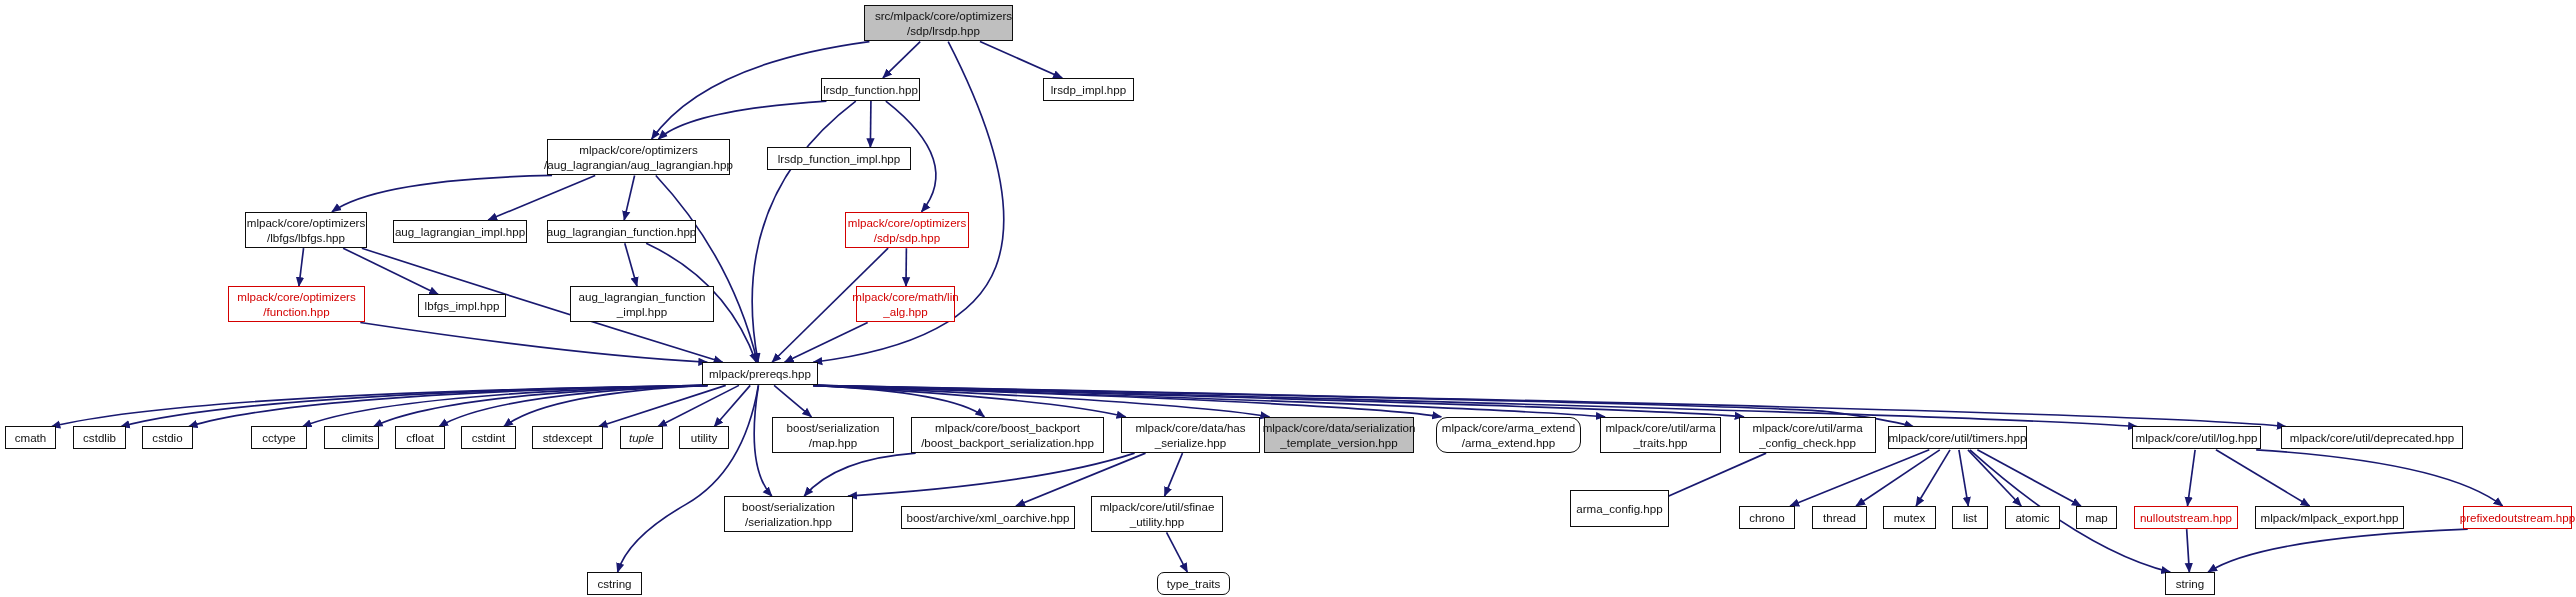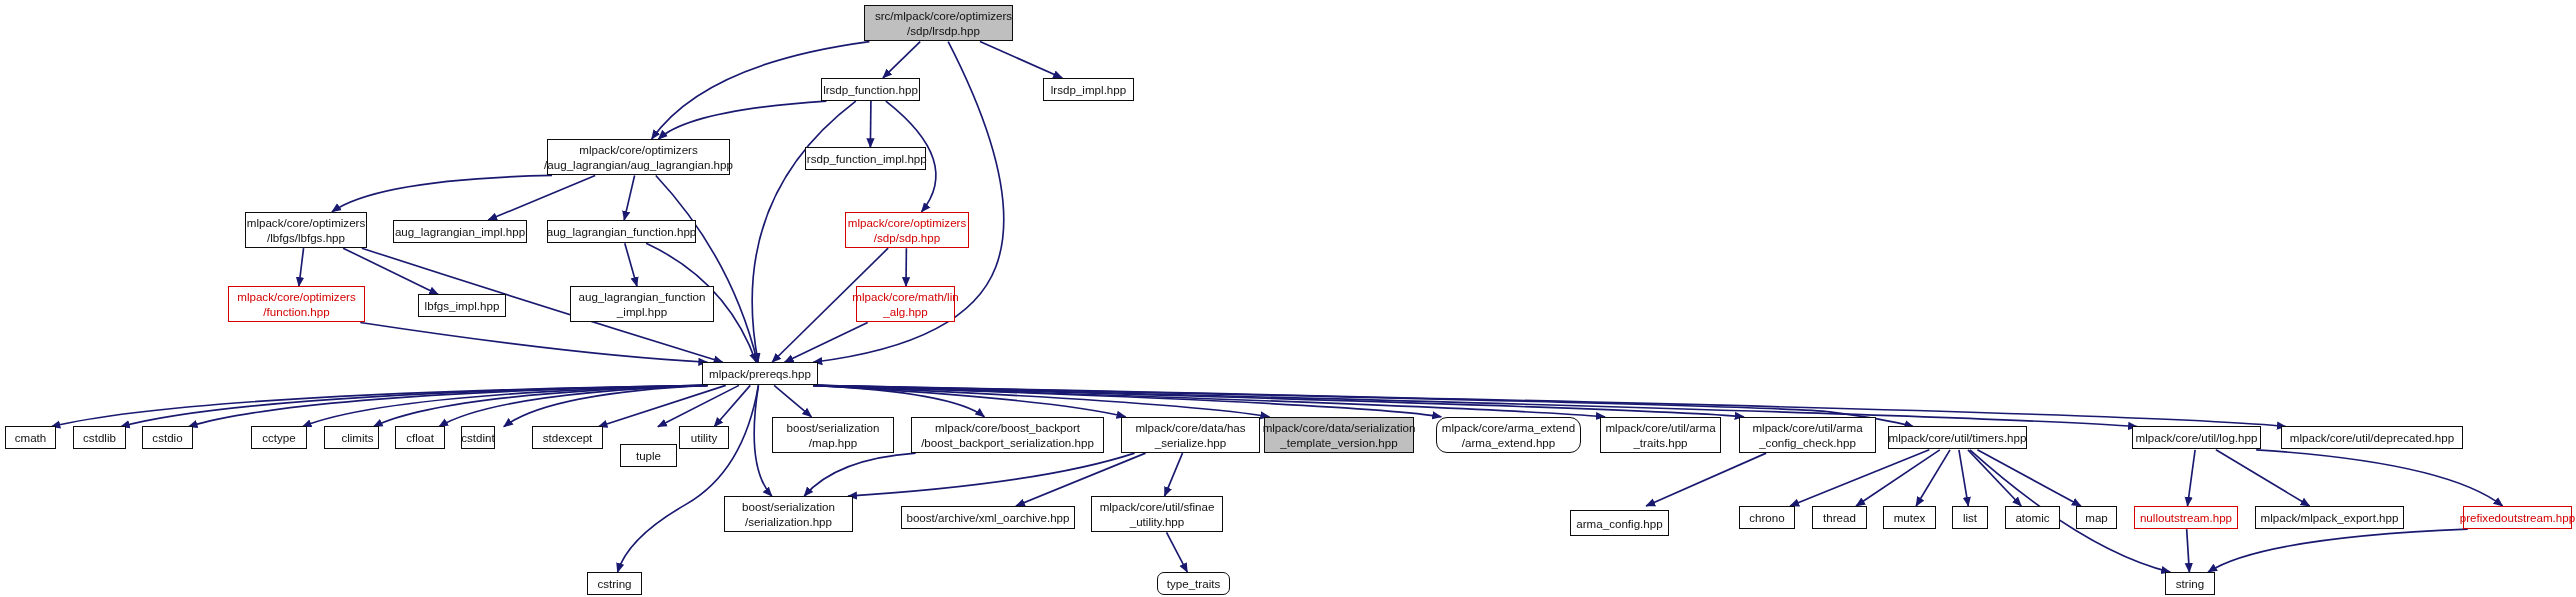--- a/index.html
+++ b/index.html
@@ -115,21 +115,21 @@
     <div class="node link" style="left: 821px; top: 78px; width: 99px; height: 23px;">
       <span>lrsdp_function.hpp</span>
     </div>
     <div class="node link" style="left: 1043px; top: 78px; width: 91px; height: 23px;">
       <span>lrsdp_impl.hpp</span>
     </div>
     <div class="node link" style="left: 547px; top: 139px; width: 183px; height: 36px;">
       <span>mlpack/core/optimizers</span>
       <span>/aug_lagrangian/aug_lagrangian.hpp</span>
     </div>
-    <div class="node link" style="left: 805px; top: 147px; width: 121px; height: 23px;">
+    <div class="node link" style="left: 767px; top: 147px; width: 144px; height: 23px;">
       <span>lrsdp_function_impl.hpp</span>
     </div>
     <div class="node link" style="left: 245px; top: 212px; width: 122px; height: 36px;">
       <span>mlpack/core/optimizers</span>
       <span>/lbfgs/lbfgs.hpp</span>
     </div>
     <div class="node link" style="left: 393px; top: 220px; width: 134px; height: 23px;">
       <span>aug_lagrangian_impl.hpp</span>
     </div>
     <div class="node link" style="left: 547px; top: 220px; width: 149px; height: 23px;">
@@ -168,27 +168,27 @@
     </div>
     <div class="node" style="left: 251px; top: 426px; width: 56px; height: 23px;">
       <span>cctype</span>
     </div>
     <div class="node" style="left: 324px; top: 426px; width: 55px; height: 23px; padding-left: 12px;">
       <span>climits</span>
     </div>
     <div class="node" style="left: 395px; top: 426px; width: 50px; height: 23px;">
       <span>cfloat</span>
     </div>
-    <div class="node" style="left: 461px; top: 426px; width: 34px; height: 23px;">
+    <div class="node" style="left: 461px; top: 426px; width: 55px; height: 23px;">
       <span>cstdint</span>
     </div>
     <div class="node" style="left: 532px; top: 426px; width: 71px; height: 23px;">
       <span>stdexcept</span>
     </div>
-    <div class="node" style="left: 620px; top: 444px; width: 57px; height: 23px;">
+    <div class="node" style="left: 620px; top: 426px; width: 43px; height: 23px; font-style: italic;">
       <span>tuple</span>
     </div>
     <div class="node" style="left: 679px; top: 426px; width: 50px; height: 23px;">
       <span>utility</span>
     </div>
     <div class="node" style="left: 772px; top: 417px; width: 122px; height: 36px;">
       <span>boost/serialization</span>
       <span>/map.hpp</span>
     </div>
     <div class="node link" style="left: 911px; top: 417px; width: 193px; height: 36px;">
@@ -228,21 +228,21 @@
       <span>boost/serialization</span>
       <span>/serialization.hpp</span>
     </div>
     <div class="node" style="left: 901px; top: 506px; width: 174px; height: 23px;">
       <span>boost/archive/xml_oarchive.hpp</span>
     </div>
     <div class="node link" style="left: 1091px; top: 496px; width: 132px; height: 36px;">
       <span>mlpack/core/util/sfinae</span>
       <span>_utility.hpp</span>
     </div>
-    <div class="node" style="left: 1570px; top: 510px; width: 99px; height: 26px;">
+    <div class="node" style="left: 1570px; top: 490px; width: 99px; height: 37px;">
       <span>arma_config.hpp</span>
     </div>
     <div class="node" style="left: 1739px; top: 506px; width: 56px; height: 23px;">
       <span>chrono</span>
     </div>
     <div class="node" style="left: 1812px; top: 506px; width: 55px; height: 23px;">
       <span>thread</span>
     </div>
     <div class="node" style="left: 1883px; top: 506px; width: 53px; height: 23px;">
       <span>mutex</span>

